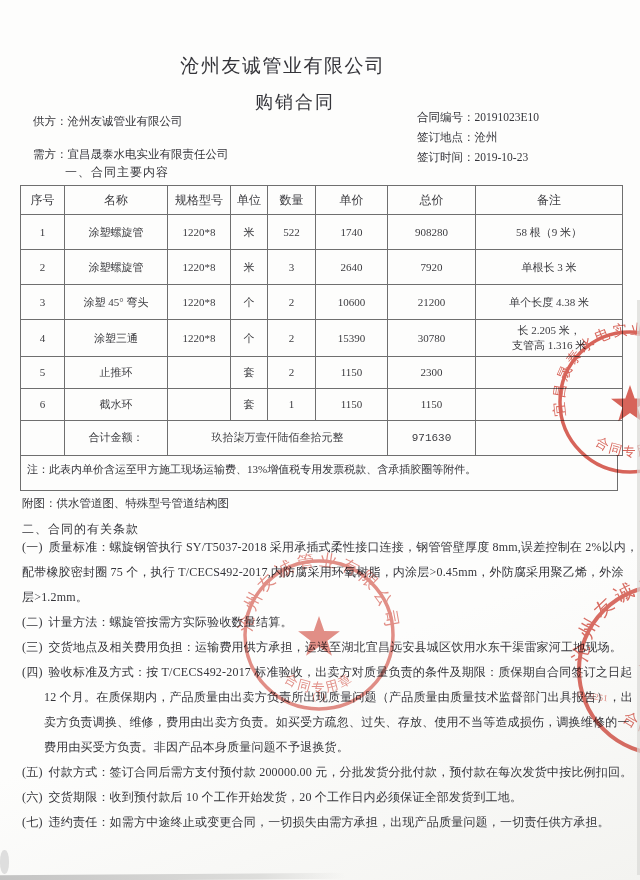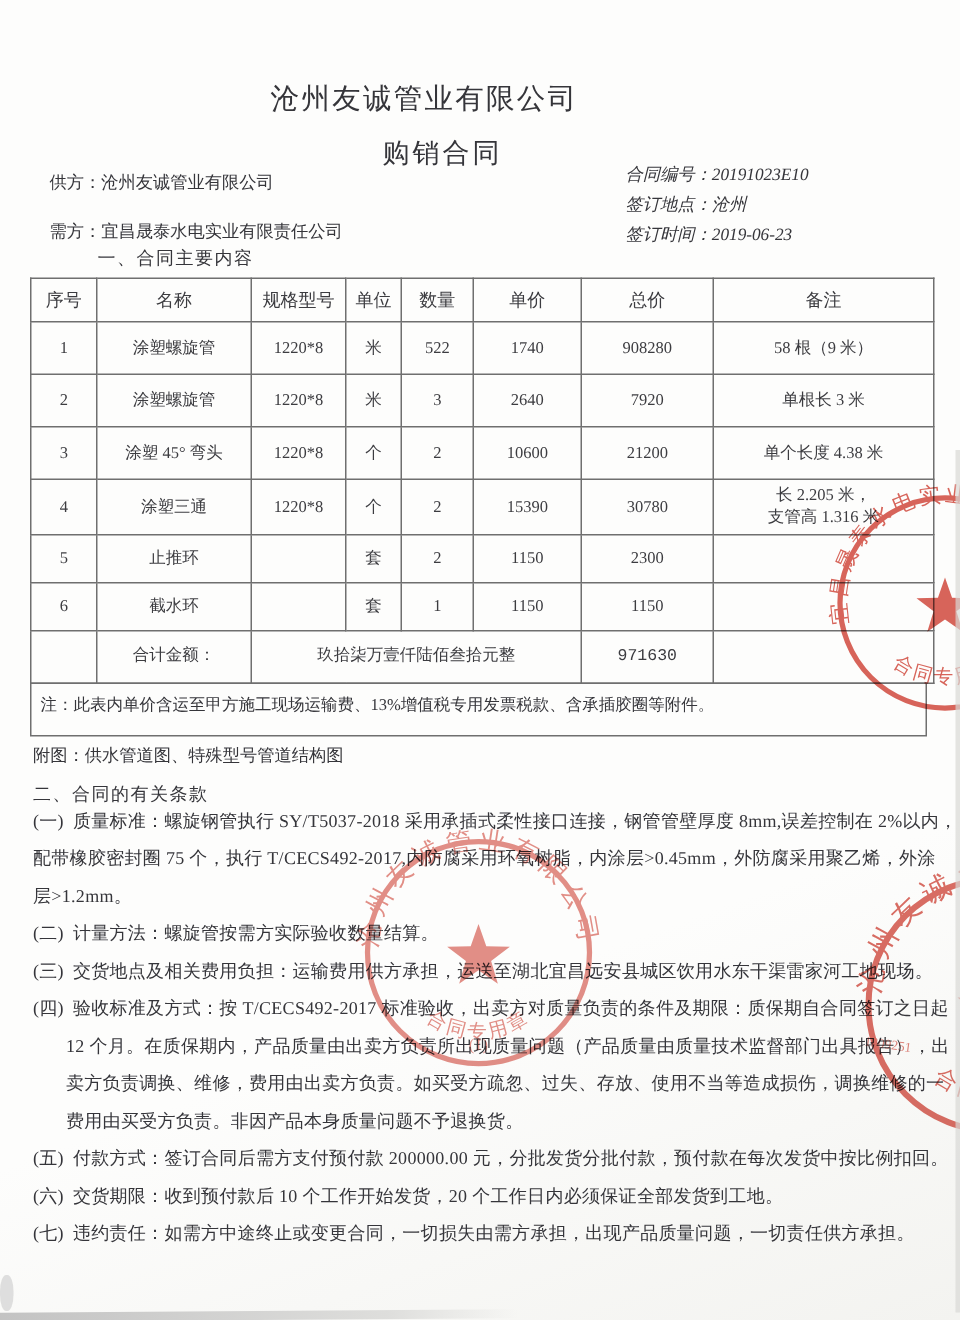--- a/index.html
+++ b/index.html
@@ -7,21 +7,21 @@
     width:640px;height:880px;position:relative;overflow:hidden;
     background:linear-gradient(160deg,#fdfdfc 70%,#f3f3f0 100%);
     font-family:"Liberation Serif","DejaVu Serif",serif;
     color:#35353a;
   }
   .abs{position:absolute;}
   .doc-title{left:0;top:53px;width:640px;text-align:center;font-size:19px;letter-spacing:1.5px;transform:translateX(-37px);}
   .doc-subtitle{left:0;top:90px;width:640px;text-align:center;font-size:18px;letter-spacing:2px;transform:translateX(-25px);}
   .party-supplier{left:33px;top:114px;font-size:11.5px;}
   .party-buyer{left:33px;top:147px;font-size:11.5px;}
-  .meta-block{left:417px;top:107px;font-size:11.5px;line-height:20px;font-style:italic;}
+  .meta-block{left:417px;top:107px;font-size:11.5px;line-height:20px;}
   .meta-block div{white-space:nowrap;}
   .sec1-heading{left:22px;top:164px;font-size:12px;letter-spacing:1px;margin-left:43px;}
   .sec2-heading{left:22px;top:521px;font-size:12px;letter-spacing:1px;}
   .attachment-line{left:22px;top:496px;font-size:11.5px;}
 
   table.items{position:absolute;left:20px;top:185px;width:602px;border-collapse:collapse;table-layout:fixed;}
   table.items th,table.items td{
     border:1px solid #6f6f6f;font-weight:normal;text-align:center;vertical-align:middle;
     font-size:11px;color:#3c3c40;padding:0 2px;white-space:pre-line;line-height:1.35;
     overflow:hidden;
@@ -58,21 +58,21 @@
 
 <div class="abs doc-title">沧州友诚管业有限公司</div>
 <div class="abs doc-subtitle">购销合同</div>
 
 <div class="abs party-supplier"><span>供方：</span><span>沧州友诚管业有限公司</span></div>
 <div class="abs party-buyer"><span>需方：</span><span>宜昌晟泰水电实业有限责任公司</span></div>
 
 <div class="abs meta-block">
   <div><span>合同编号：</span><span>20191023E10</span></div>
   <div><span>签订地点：</span><span>沧州</span></div>
-  <div><span>签订时间：</span><span>2019-06-23</span></div>
+  <div><span>签订时间：</span><span>2019-10-23</span></div>
 </div>
 
 <div class="abs sec1-heading">一、合同主要内容</div>
 
 <table class="items">
   <colgroup>
     <col style="width:44px">
       <col style="width:103px">
       <col style="width:63px">
       <col style="width:37px">

